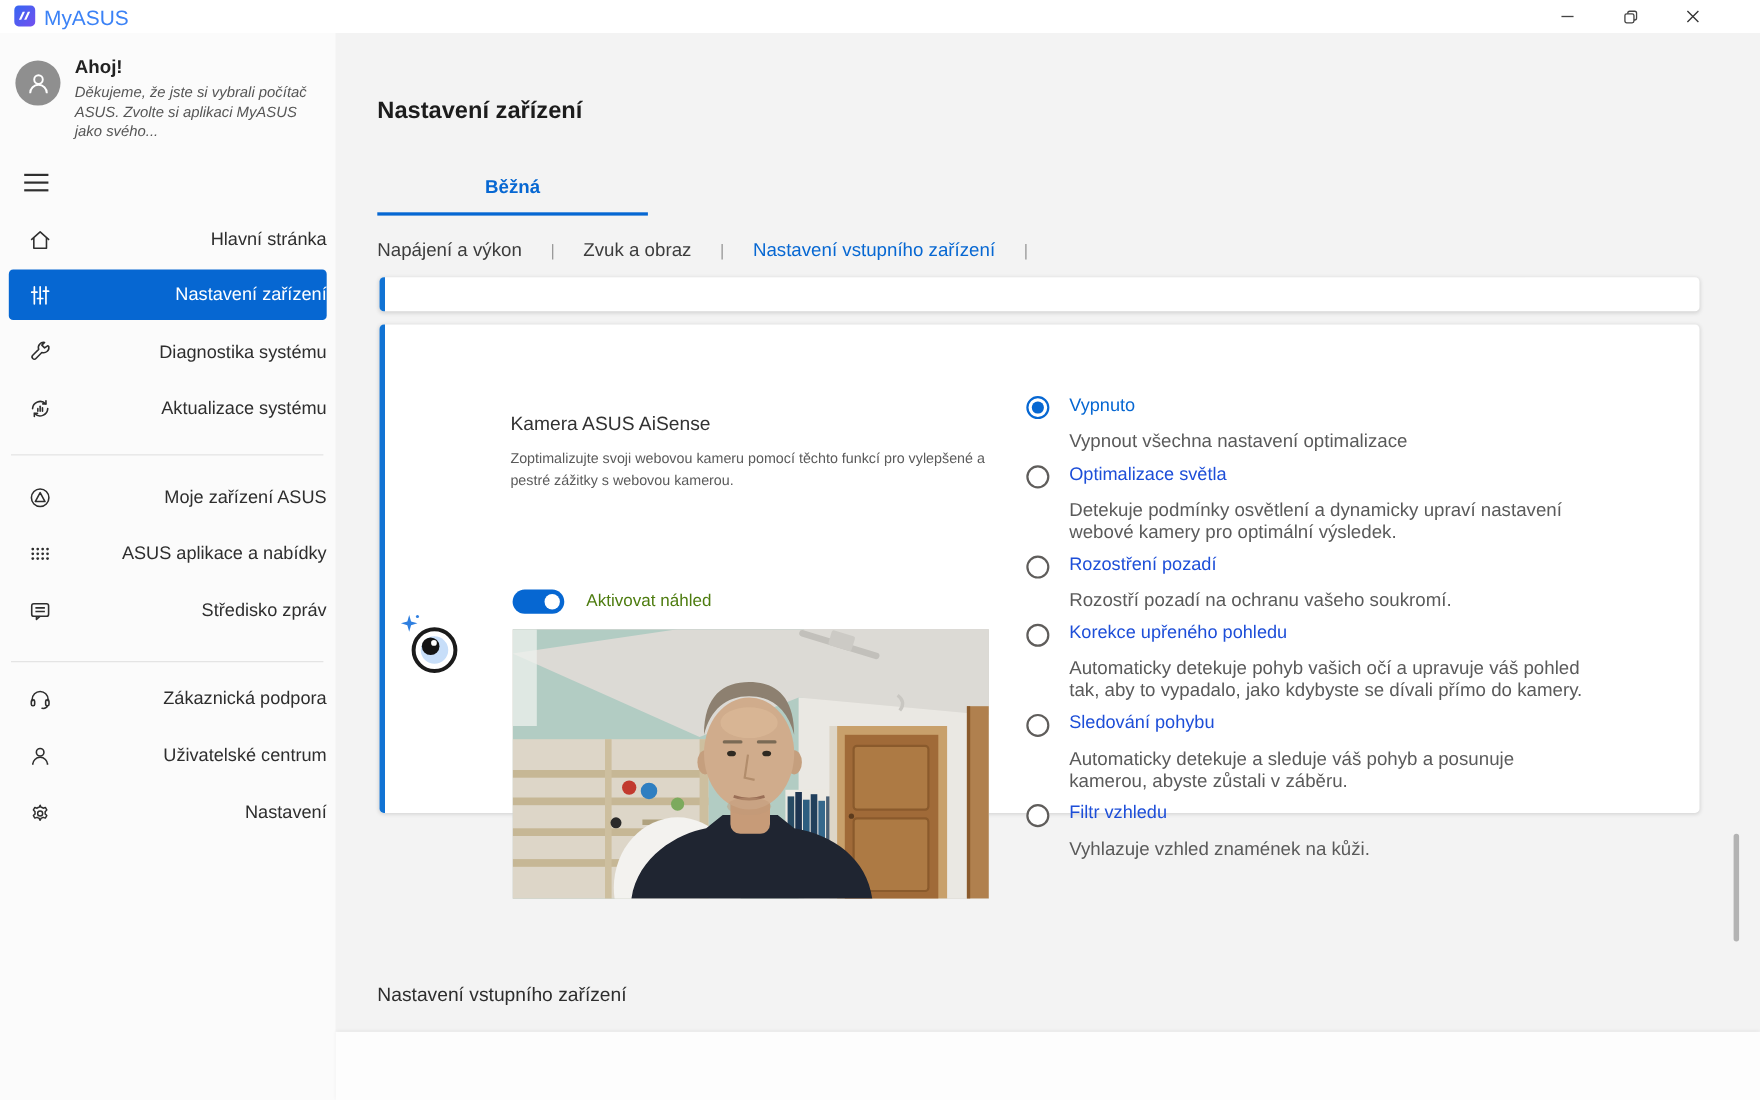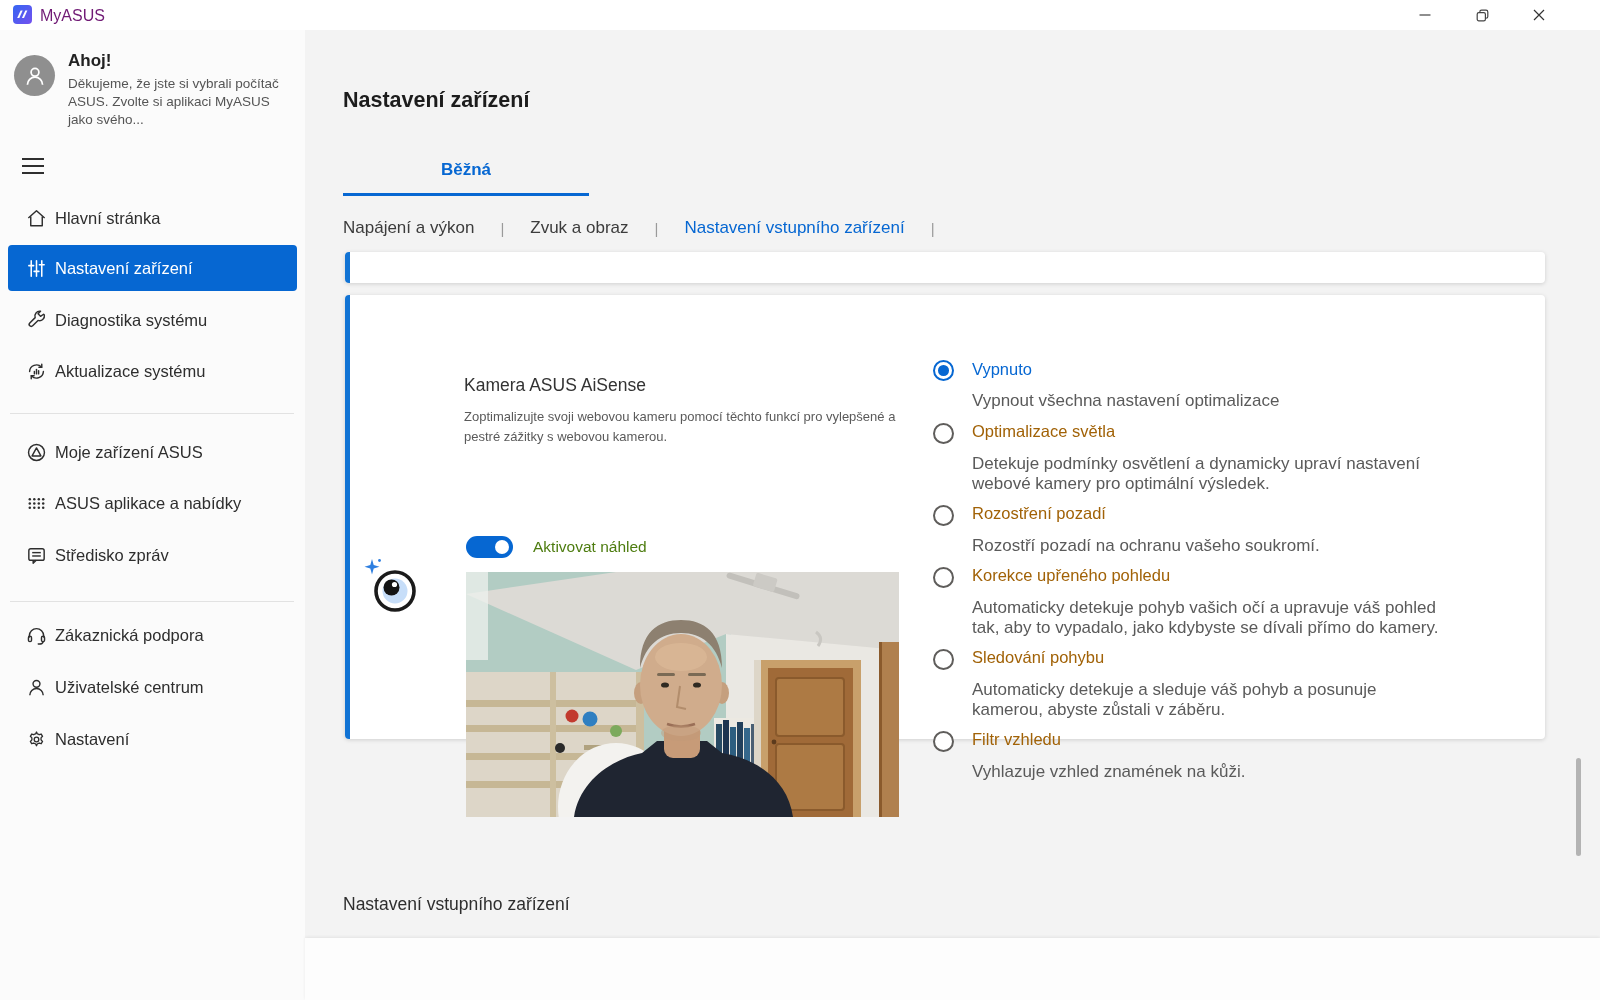--- a/index.html
+++ b/index.html
@@ -2,33 +2,33 @@
 <html><head>
 <meta charset="utf-8">
 <style>
   html,body{margin:0;padding:0;background:#ddd;}
   #app{position:relative;width:1600px;height:1000px;background:#f3f3f3;overflow:hidden;
        font-family:"Liberation Sans",sans-serif;color:#2d2d2d;}
   
   .titlebar{position:absolute;left:0;top:0;width:1600px;height:30px;background:#ffffff;}
   .applogo{position:absolute;left:13px;top:5px;width:19px;height:19px;border-radius:4px;
            background:linear-gradient(135deg,#3566f2,#7350ef);}
-  .apptitle{position:absolute;left:40px;top:7px;font-size:16px;color:#701a75;}
+  .apptitle{position:absolute;left:40px;top:7px;font-size:19px;color:#3b82f6;}
   .winbtn{position:absolute;top:0;width:46px;height:30px;display:flex;align-items:center;justify-content:center;}
   .winbtn svg{display:block}
   
   .sidebar{position:absolute;left:0;top:30px;width:305px;height:970px;background:#fbfbfb;}
   .avatar{position:absolute;left:14px;top:25px;width:41px;height:41px;border-radius:50%;background:#8f8f8f;
           display:flex;align-items:center;justify-content:center;}
   .greet-title{position:absolute;left:68px;top:21px;font-size:17px;font-weight:bold;color:#222;}
-  .greet-text{position:absolute;left:68px;top:45px;width:218px;font-size:13.5px;line-height:18px;color:#555;}
+  .greet-text{position:absolute;left:68px;top:45px;width:218px;font-size:13.5px;line-height:18px;color:#555;font-style:italic;}
   .hamburger{position:absolute;left:22px;top:128px;width:24px;height:18px;cursor:pointer;}
   .hamburger span{display:block;width:22px;height:2px;background:#2f2f2f;margin:0 0 5px 0;}
   .mi{position:absolute;left:8px;width:289px;height:44px;display:flex;align-items:center;gap:7px;
-      padding-left:17px;box-sizing:border-box;border-radius:4px;font-size:16.5px;color:#2e2e2e;cursor:pointer;}
+      padding-left:17px;box-sizing:border-box;border-radius:4px;font-size:16.5px;color:#2e2e2e;cursor:pointer;justify-content:space-between;}
   .mi.active{background:#0667d2;color:#ffffff;height:46px;}
   .mi svg{flex:0 0 auto;}
   .sdiv{position:absolute;left:10px;width:284px;height:1px;background:#e2e2e2;}
   
   .page-title{position:absolute;left:343px;top:88px;font-size:21.5px;font-weight:bold;color:#1c1c1c;}
   .tab-beza{position:absolute;left:343px;top:160px;width:246px;text-align:center;
             font-size:17px;font-weight:bold;color:#0667d2;cursor:pointer;}
   .tab-underline{position:absolute;left:343px;top:193px;width:246px;height:3px;background:#0667d2;}
   .subtabs{position:absolute;left:343px;top:218px;display:flex;align-items:center;gap:26px;font-size:17px;color:#3c3c3c;}
   .subtabs .sep{color:#9a9a9a;font-size:15px;}
@@ -46,21 +46,21 @@
   .toggle .knob{position:absolute;right:4px;top:4px;width:14px;height:14px;border-radius:50%;background:#fff;}
   .toggle-label{position:absolute;left:188px;top:243px;font-size:15.5px;color:#4d7c0f;}
   .webcam{position:absolute;left:121px;top:277px;width:433px;height:245px;overflow:hidden;background:#d9d7d2;}
   .eyeicon{position:absolute;left:17px;top:262px;width:62px;height:62px;}
   
   .opt-radio{position:absolute;left:588px;width:21px;height:21px;border-radius:50%;border:2px solid #5f5d5b;
              box-sizing:border-box;background:#fff;}
   .opt-radio.sel{border-color:#0667d2;}
   .opt-radio.sel::after{content:"";position:absolute;left:3.2px;top:3.2px;width:10.6px;height:10.6px;
              border-radius:50%;background:#0667d2;}
-  .opt-label{position:absolute;left:627px;font-size:16.5px;color:#a16207;cursor:pointer;}
+  .opt-label{position:absolute;left:627px;font-size:16.5px;color:#1d4ed8;cursor:pointer;}
   .opt-label.sel{color:#0667d2;}
   .opt-desc{position:absolute;left:627px;font-size:17px;line-height:20px;color:#5a5a5a;}
   
   .section-footer-title{position:absolute;left:343px;top:894px;font-size:17.5px;color:#2e2e2e;}
   .bottom-card{position:absolute;left:305px;top:938px;width:1295px;height:62px;background:#fdfdfd;
                box-shadow:0 -1px 3px rgba(0,0,0,.07);}
   .scroll-thumb{position:absolute;left:1576px;top:758px;width:5px;height:98px;border-radius:3px;background:#b3b3b3;cursor:pointer;}
 </style>
 </head>
 <body>

